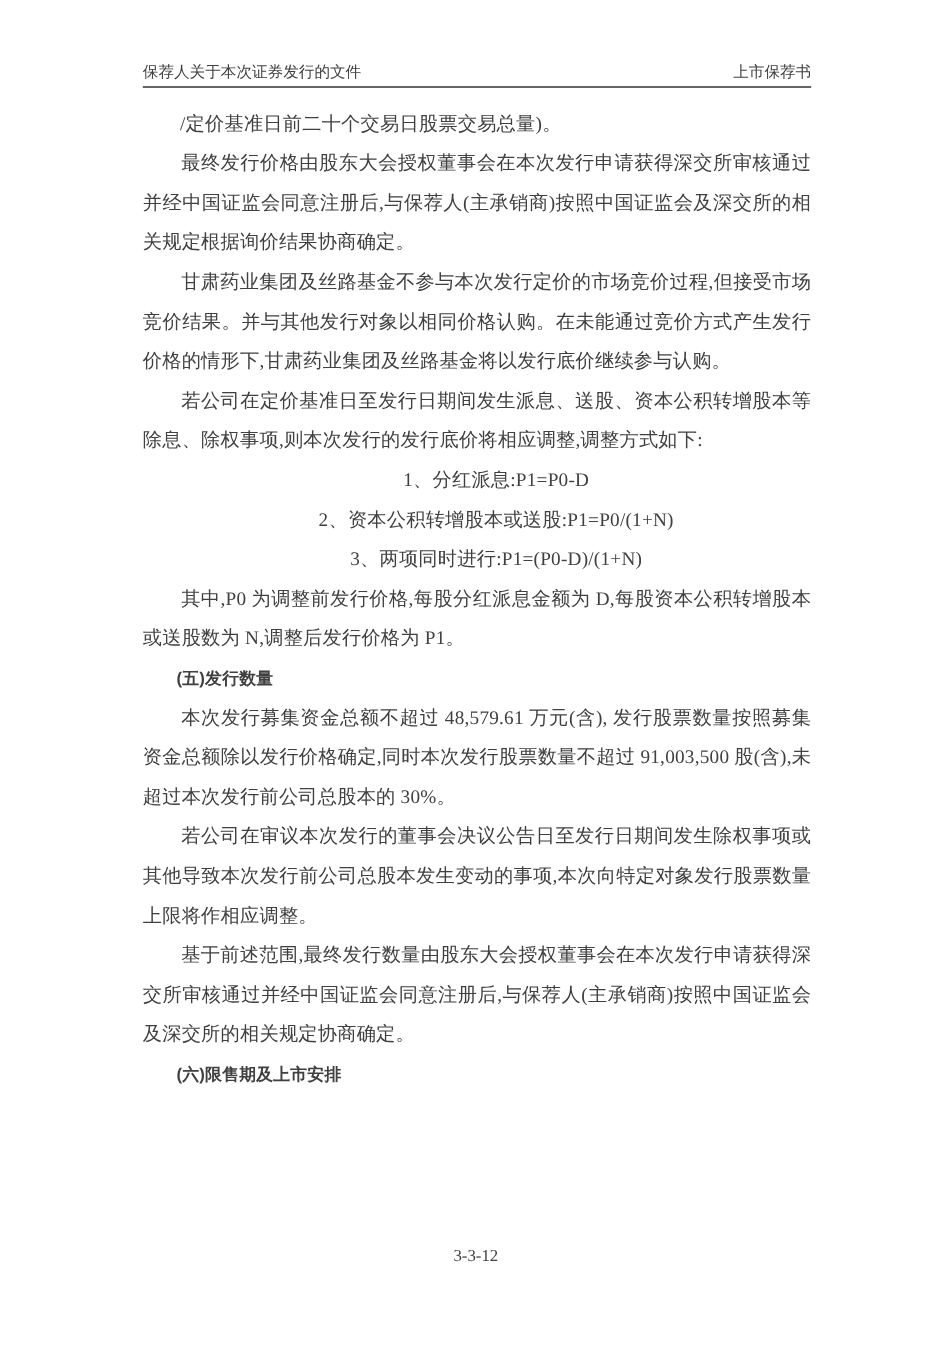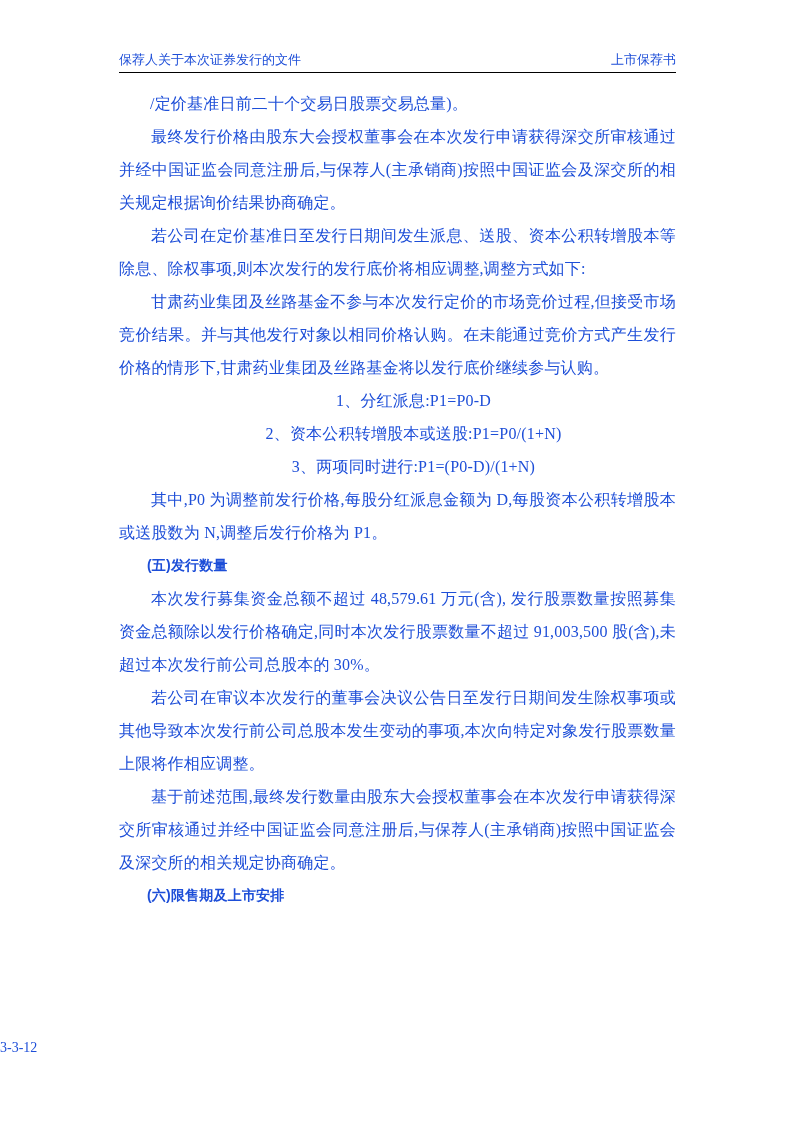--- a/index.html
+++ b/index.html
@@ -6,21 +6,21 @@
     margin: 0;
     padding: 0;
     background: #ffffff;
   }
   .page {
     position: relative;
     width: 793px;
     height: 1122px;
     margin: 0 auto;
     background: #ffffff;
-    color: #1d4ed8;
+    color: #404040;
     font-family: "Liberation Serif", "DejaVu Serif", serif;
     overflow: hidden;
   }
   .header {
     position: absolute;
     left: 119px;
     width: 557px;
     top: 52px;
     display: flex;
     justify-content: space-between;
@@ -59,40 +59,40 @@
     text-align: left;
     font-weight: bold;
     font-family: "Liberation Sans", "DejaVu Sans", sans-serif;
     font-size: 14px;
   }
   .footer {
     position: absolute;
     top: 1038px;
     left: 0;
     right: 0;
-    text-align: left;
+    text-align: center;
     font-size: 14px;
     line-height: 20px;
   }
 </style>
 </head>
 <body>
 
 <div class="page">
 
   <div class="header">
     <span>保荐人关于本次证券发行的文件</span>
     <span>上市保荐书</span>
   </div>
 
   <div class="body">
     <p class="continuation">/定价基准日前二十个交易日股票交易总量)。</p>
     <p class="indent">最终发行价格由股东大会授权董事会在本次发行申请获得深交所审核通过并经中国证监会同意注册后,与保荐人(主承销商)按照中国证监会及深交所的相关规定根据询价结果协商确定。</p>
+    <p class="indent">甘肃药业集团及丝路基金不参与本次发行定价的市场竞价过程,但接受市场竞价结果。并与其他发行对象以相同价格认购。在未能通过竞价方式产生发行价格的情形下,甘肃药业集团及丝路基金将以发行底价继续参与认购。</p>
     <p class="indent">若公司在定价基准日至发行日期间发生派息、送股、资本公积转增股本等除息、除权事项,则本次发行的发行底价将相应调整,调整方式如下:</p>
-    <p class="indent">甘肃药业集团及丝路基金不参与本次发行定价的市场竞价过程,但接受市场竞价结果。并与其他发行对象以相同价格认购。在未能通过竞价方式产生发行价格的情形下,甘肃药业集团及丝路基金将以发行底价继续参与认购。</p>
     <p class="formula">1、分红派息:P1=P0-D</p>
     <p class="formula">2、资本公积转增股本或送股:P1=P0/(1+N)</p>
     <p class="formula">3、两项同时进行:P1=(P0-D)/(1+N)</p>
     <p class="indent">其中,P0 为调整前发行价格,每股分红派息金额为 D,每股资本公积转增股本或送股数为 N,调整后发行价格为 P1。</p>
     <p class="heading">(五)发行数量</p>
     <p class="indent">本次发行募集资金总额不超过 48,579.61 万元(含), 发行股票数量按照募集资金总额除以发行价格确定,同时本次发行股票数量不超过 91,003,500 股(含),未超过本次发行前公司总股本的 30%。</p>
     <p class="indent">若公司在审议本次发行的董事会决议公告日至发行日期间发生除权事项或其他导致本次发行前公司总股本发生变动的事项,本次向特定对象发行股票数量上限将作相应调整。</p>
     <p class="indent">基于前述范围,最终发行数量由股东大会授权董事会在本次发行申请获得深交所审核通过并经中国证监会同意注册后,与保荐人(主承销商)按照中国证监会及深交所的相关规定协商确定。</p>
     <p class="heading">(六)限售期及上市安排</p>
   </div>

